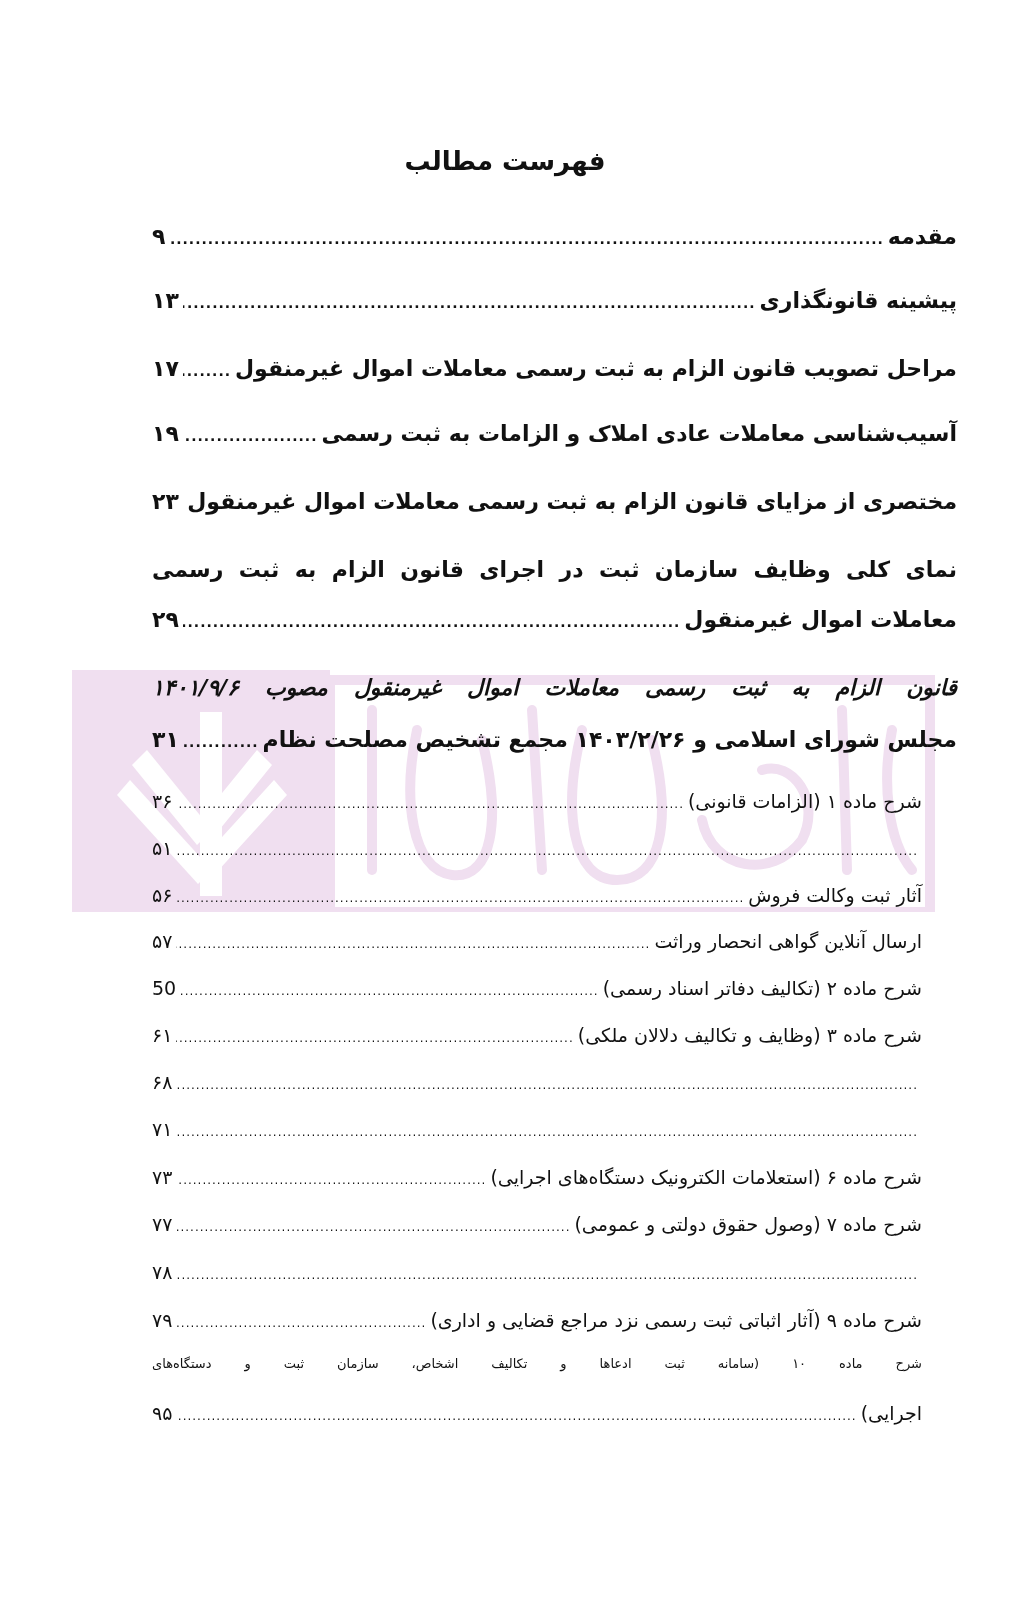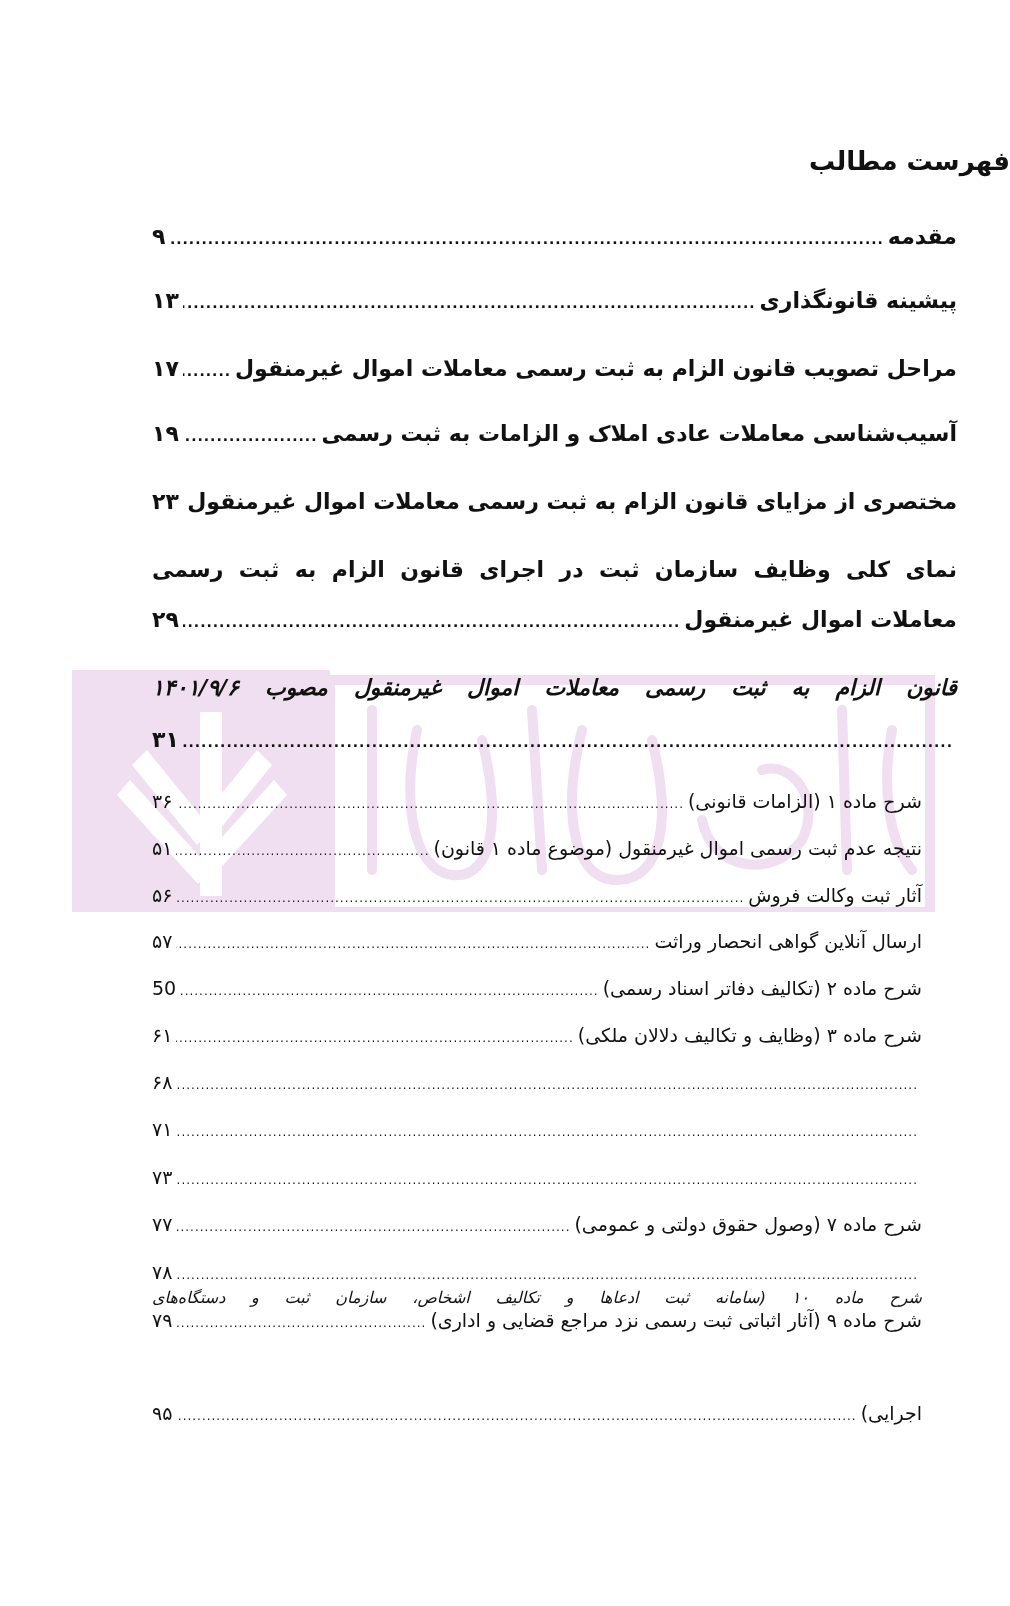--- a/index.html
+++ b/index.html
@@ -1,18 +1,18 @@
 <!DOCTYPE html>
 <html><head>
 <meta charset="utf-8">
 <style>
   html, body { margin:0; padding:0; }
   body { width:1010px; height:1606px; background:#ffffff; position:relative; overflow:hidden; font-family:"DejaVu Sans", sans-serif; color:#111; }
   .watermark { position:absolute; left:72px; top:670px; width:868px; height:242px; z-index:0; }
-  .title { position:absolute; top:146px; left:0; width:1010px; font-weight:bold; font-size:26px; direction:rtl; z-index:2; }
+  .title { position:absolute; top:146px; left:0; width:1010px; text-align:center; font-weight:bold; font-size:26px; direction:rtl; z-index:2; }
   .entry { position:absolute; direction:rtl; z-index:2; display:flex; align-items:baseline; }
   .entry .t { white-space:nowrap; }
   .entry .dots { flex:1; overflow:hidden; white-space:nowrap; margin:0 4px; letter-spacing:1px; }
   .entry .dots::before { content:"........................................................................................................................................................................................................................................................"; }
   .entry .p { white-space:nowrap; }
   .bold { font-weight:bold; font-size:22px; right:53px; left:152px; }
   .reg { font-size:19px; right:88px; left:152px; }
   .bold .dots { font-size:14px; }
   .reg .dots { font-size:12px; }
   .line2 { position:absolute; direction:rtl; z-index:2; white-space:nowrap; }
@@ -74,31 +74,31 @@
 
 <div class="line2 bold just" style="top:557px; right:53px; left:152px; font-size:22px; font-weight:bold;">نمای کلی وظایف سازمان ثبت در اجرای قانون الزام به ثبت رسمی</div>
 <div class="entry bold" style="top:607px;">
   <span class="t">معاملات اموال غیرمنقول</span>
   <span class="dots"></span>
   <span class="p">۲۹</span>
 </div>
 
 <div class="line2 bold just" style="top:675px; right:53px; left:152px; font-size:22px; font-weight:bold;font-style:italic;">قانون الزام به ثبت رسمی معاملات اموال غیرمنقول مصوب ۱۴۰۱/۹/۶</div>
 <div class="entry bold" style="top:727px;">
+  <span class="t">مجلس شورای اسلامی و ۱۴۰۳/۲/۲۶ مجمع تشخیص مصلحت نظام</span>
   <span class="dots"></span>
   <span class="p">۳۱</span>
 </div>
 
 <div class="entry reg" style="top:790px;">
   <span class="t">شرح ماده ۱ (الزامات قانونی)</span>
   <span class="dots"></span>
   <span class="p">۳۶</span>
 </div>
 <div class="entry reg" style="top:837px;">
-  <span class="t">نتیجه عدم ثبت رسمی اموال غیرمنقول (موضوع ماده ۱ قانون)</span>
   <span class="dots"></span>
   <span class="p">۵۱</span>
 </div>
 <div class="entry reg" style="top:884px;">
   <span class="t">آثار ثبت وکالت فروش</span>
   <span class="dots"></span>
   <span class="p">۵۶</span>
 </div>
 <div class="entry reg" style="top:930px;">
   <span class="t">ارسال آنلاین گواهی انحصار وراثت</span>
@@ -117,36 +117,37 @@
 </div>
 <div class="entry reg" style="top:1071px;">
   <span class="dots"></span>
   <span class="p">۶۸</span>
 </div>
 <div class="entry reg" style="top:1118px;">
   <span class="dots"></span>
   <span class="p">۷۱</span>
 </div>
 <div class="entry reg" style="top:1166px;">
+  <span class="t">شرح ماده ۶ (استعلامات الکترونیک دستگاه‌های اجرایی)</span>
   <span class="dots"></span>
   <span class="p">۷۳</span>
 </div>
 <div class="entry reg" style="top:1213px;">
   <span class="t">شرح ماده ۷ (وصول حقوق دولتی و عمومی)</span>
   <span class="dots"></span>
   <span class="p">۷۷</span>
 </div>
 <div class="entry reg" style="top:1261px;">
   <span class="dots"></span>
   <span class="p">۷۸</span>
 </div>
 <div class="entry reg" style="top:1309px;">
   <span class="t">شرح ماده ۹ (آثار اثباتی ثبت رسمی نزد مراجع قضایی و اداری)</span>
   <span class="dots"></span>
   <span class="p">۷۹</span>
 </div>
 
-<div class="line2 reg just" style="top:1288px; right:88px; left:152px; font-size:16px;font-style:italic;">شرح ماده ۱۰ (سامانه ثبت ادعاها و تکالیف اشخاص، سازمان ثبت و دستگاه‌های</div>
+<div class="line2 reg just" style="top:1356px; right:88px; left:152px; font-size:13px;">شرح ماده ۱۰ (سامانه ثبت ادعاها و تکالیف اشخاص، سازمان ثبت و دستگاه‌های</div>
 <div class="entry reg" style="top:1402px;">
   <span class="t">اجرایی)</span>
   <span class="dots"></span>
   <span class="p">۹۵</span>
 </div>
 
 </body></html>

